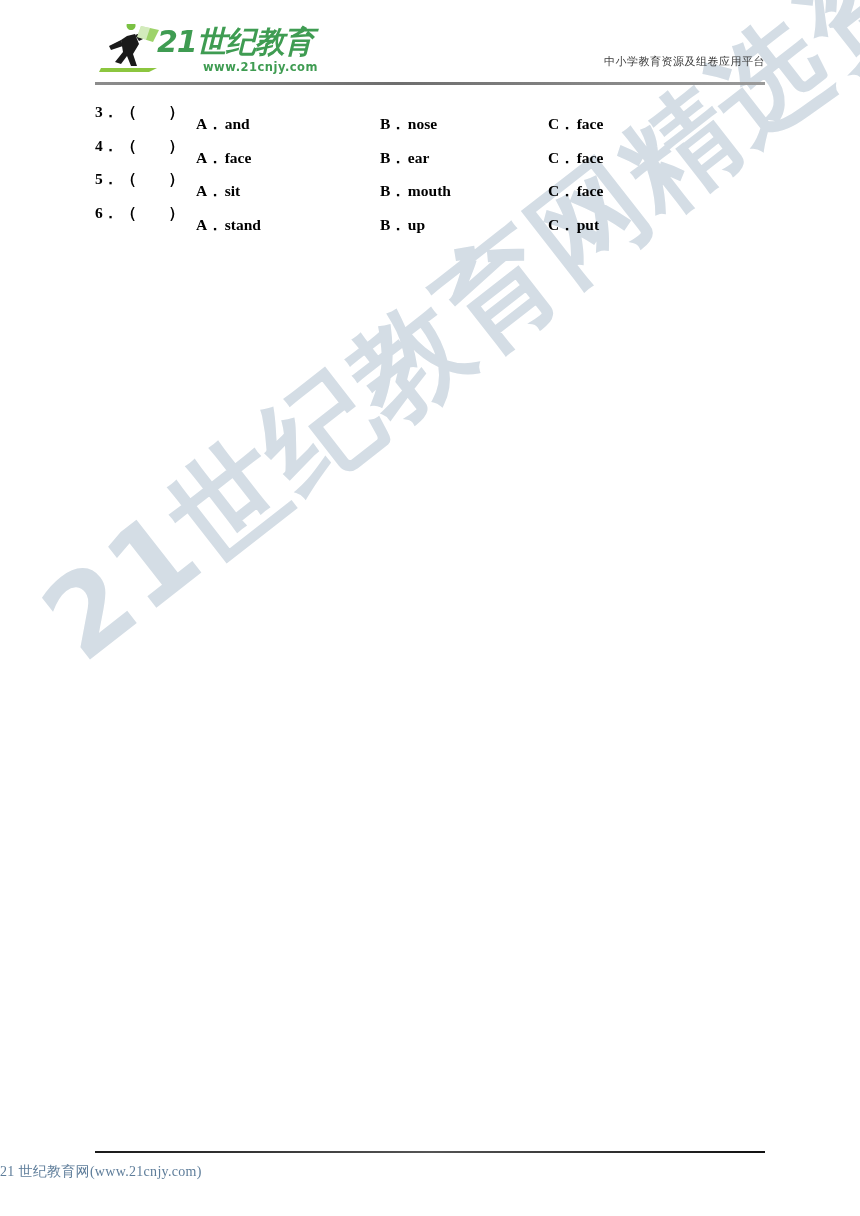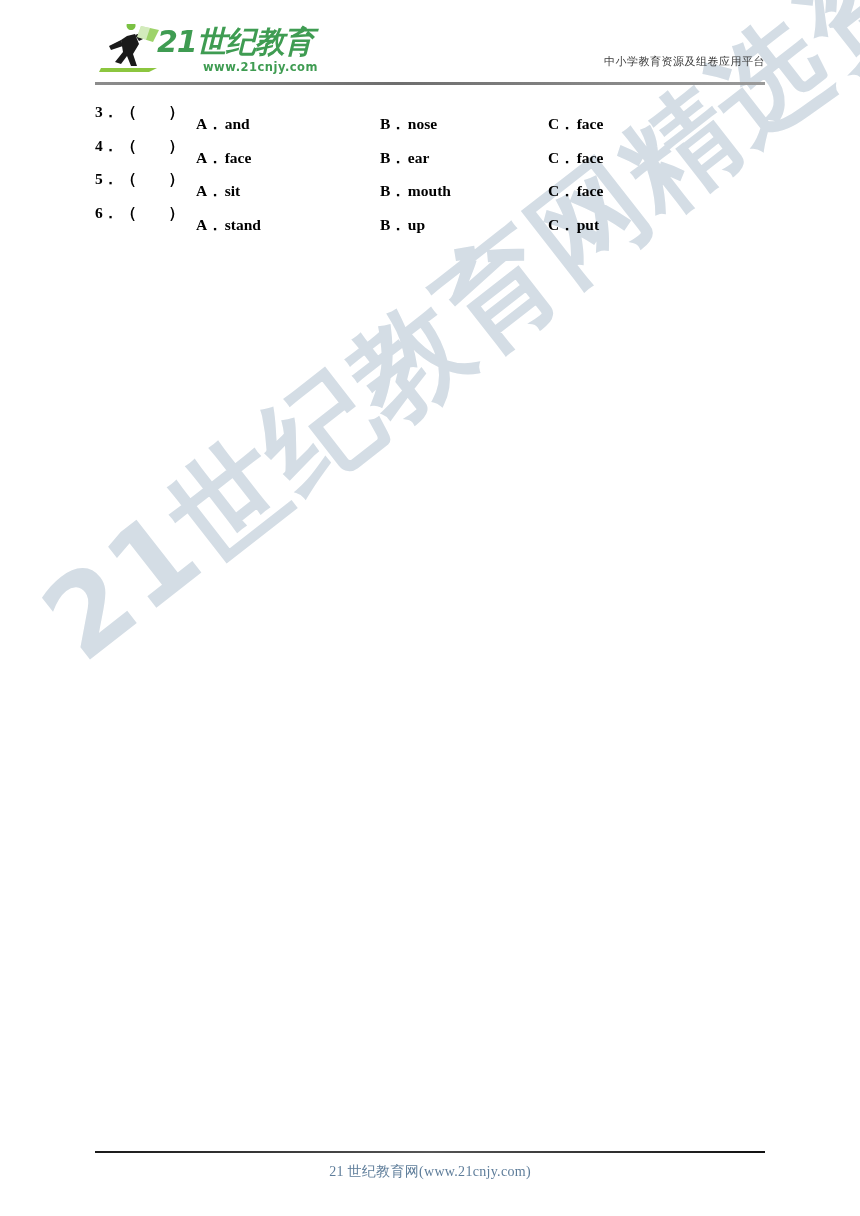--- a/index.html
+++ b/index.html
@@ -159,21 +159,20 @@
     width: 670px;
     height: 2px;
     background: linear-gradient(to right, #1a1a1a 0%, #555555 50%, #111111 100%);
     z-index: 3;
   }
   .footer-text {
     position: absolute;
     left: 0;
     top: 1163px;
     width: 860px;
-    text-align: center;
     font-family: "Liberation Serif", "DejaVu Serif", serif;
     font-size: 14px;
     color: #5e7d9a;
     letter-spacing: 0.3px;
     z-index: 3;
     white-space: nowrap;
   }
 </style>
 </head>
 <body>

